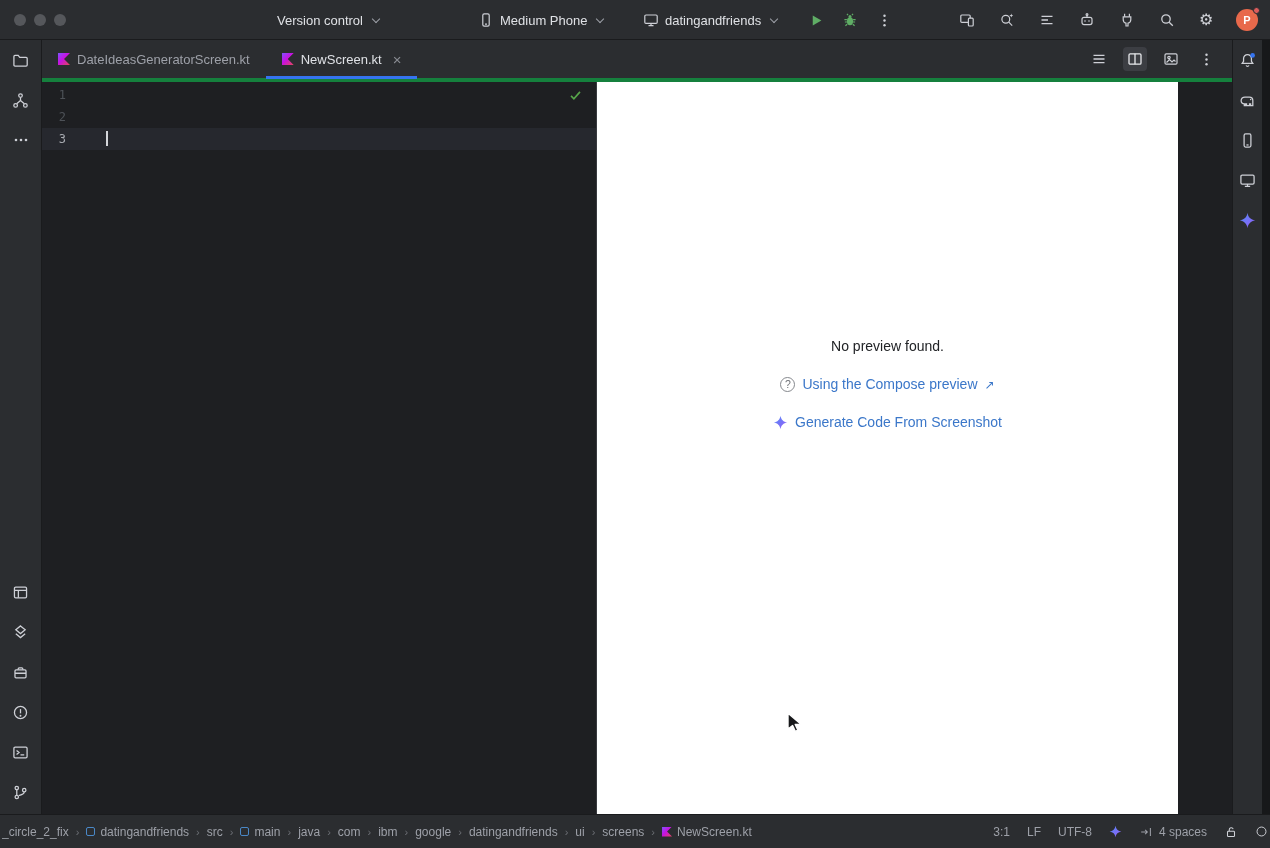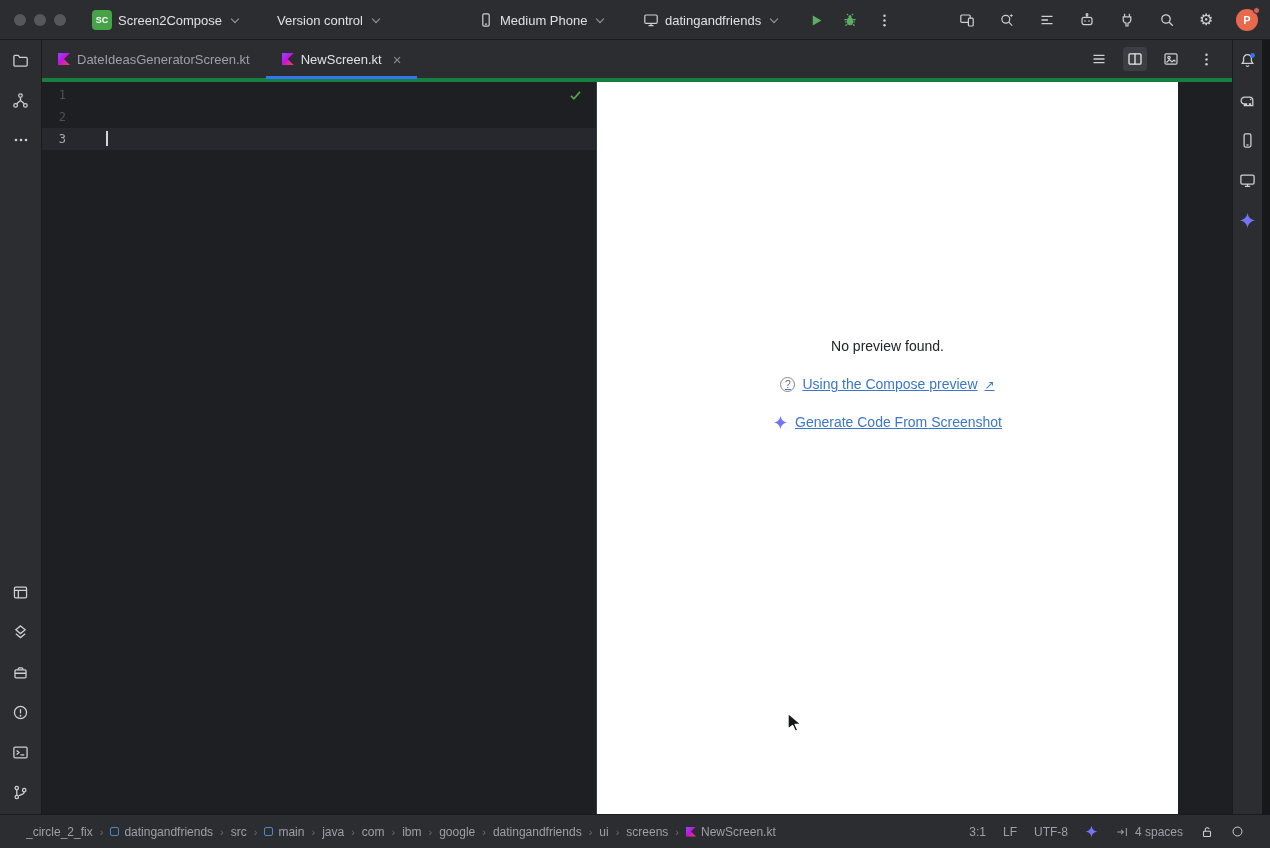--- a/index.html
+++ b/index.html
@@ -79,31 +79,31 @@
     vertical-align:middle; margin-top:-3px; }
   .inspect-widget { position:absolute; top:7px; right:14px; cursor:pointer; }
 
   
   #preview { position:absolute; left:596px; top:82px; width:582px; bottom:34px;
     background:var(--preview-bg,#ffffff); border-left:1px solid #393b40; }
   .pv-col { position:absolute; inset:0; display:flex; flex-direction:column; align-items:center;
     gap:21px; padding-top:256px; font-size:14px; color:#212326; }
   .pv-line { line-height:17px; }
   .pv-link { display:flex; align-items:center; gap:7px; color:var(--link-blue,#3b77c9);
-    cursor:pointer; line-height:17px;text-decoration:underline; }
+    cursor:pointer; line-height:17px; }
   .q-circle { width:15px; height:15px; border-radius:50%; border:1px solid #85888d;
     color:#6e7176; font-size:10.5px; display:flex; align-items:center; justify-content:center; }
   .q-circle::before { content:"?"; }
   .ext-arrow { font-size:12px; line-height:1; }
   .ext-arrow::before { content:"↗"; }
 
   
   #statusbar { position:absolute; left:0; right:0; bottom:0; height:34px;
     background:var(--panel-bg,#2b2d30); border-top:1px solid #1a1b1d;
-    display:flex; font-size:12px; color:#9da0a8; padding:0 26px; z-index:6; }
+    display:flex; font-size:12px; color:#9da0a8; padding:0 2px; z-index:6; }
   .crumbs { display:flex; align-items:center; white-space:nowrap; min-width:0; overflow:hidden; }
   .crumb { display:flex; align-items:center; gap:5px; cursor:pointer; }
   .crumb-sep { padding:0 7px; color:#6b6e74; font-size:11px; }
   .module-ic { width:9px; height:9px; border:1.5px solid #4a88c7; border-radius:2px; flex:none; }
   .kt-icon-sm { width:10px; height:10px; flex:none;
     background:linear-gradient(135deg,#7f52ff 0%,#c711e1 45%,#e44857 100%);
     clip-path:polygon(0 0,100% 0,50% 50%,100% 100%,0 100%); }
   .sb-right { margin-left:auto; display:flex; align-items:center; gap:17px; }
   .sb-item { display:flex; align-items:center; gap:6px; cursor:pointer; }
 
@@ -121,25 +121,20 @@
   </defs>
 </svg>
 
 <div id="titlebar">
   <div class="tbg" style="left:14px; gap:8px">
     <span class="light"></span>
     <span class="light"></span>
     <span class="light"></span>
   </div>
 
-  <div class="tbg" style="left:92px">
-    <span class="badge-sc">SC</span>
-    <span class="tb-label">Screen2Compose</span>
-    <span class="chev"></span>
-  </div>
 
   <div class="tbg" style="left:277px">
     <span class="tb-label">Version control</span>
     <span class="chev"></span>
   </div>
 
   <div class="tbg" style="left:478px">
     <span class="ic">
       <svg width="16" height="16" viewBox="0 0 16 16" fill="none" stroke="currentColor" stroke-width="1.2">
           <rect x="4.8" y="1.8" width="6.4" height="12.4" rx="1.4"></rect>

